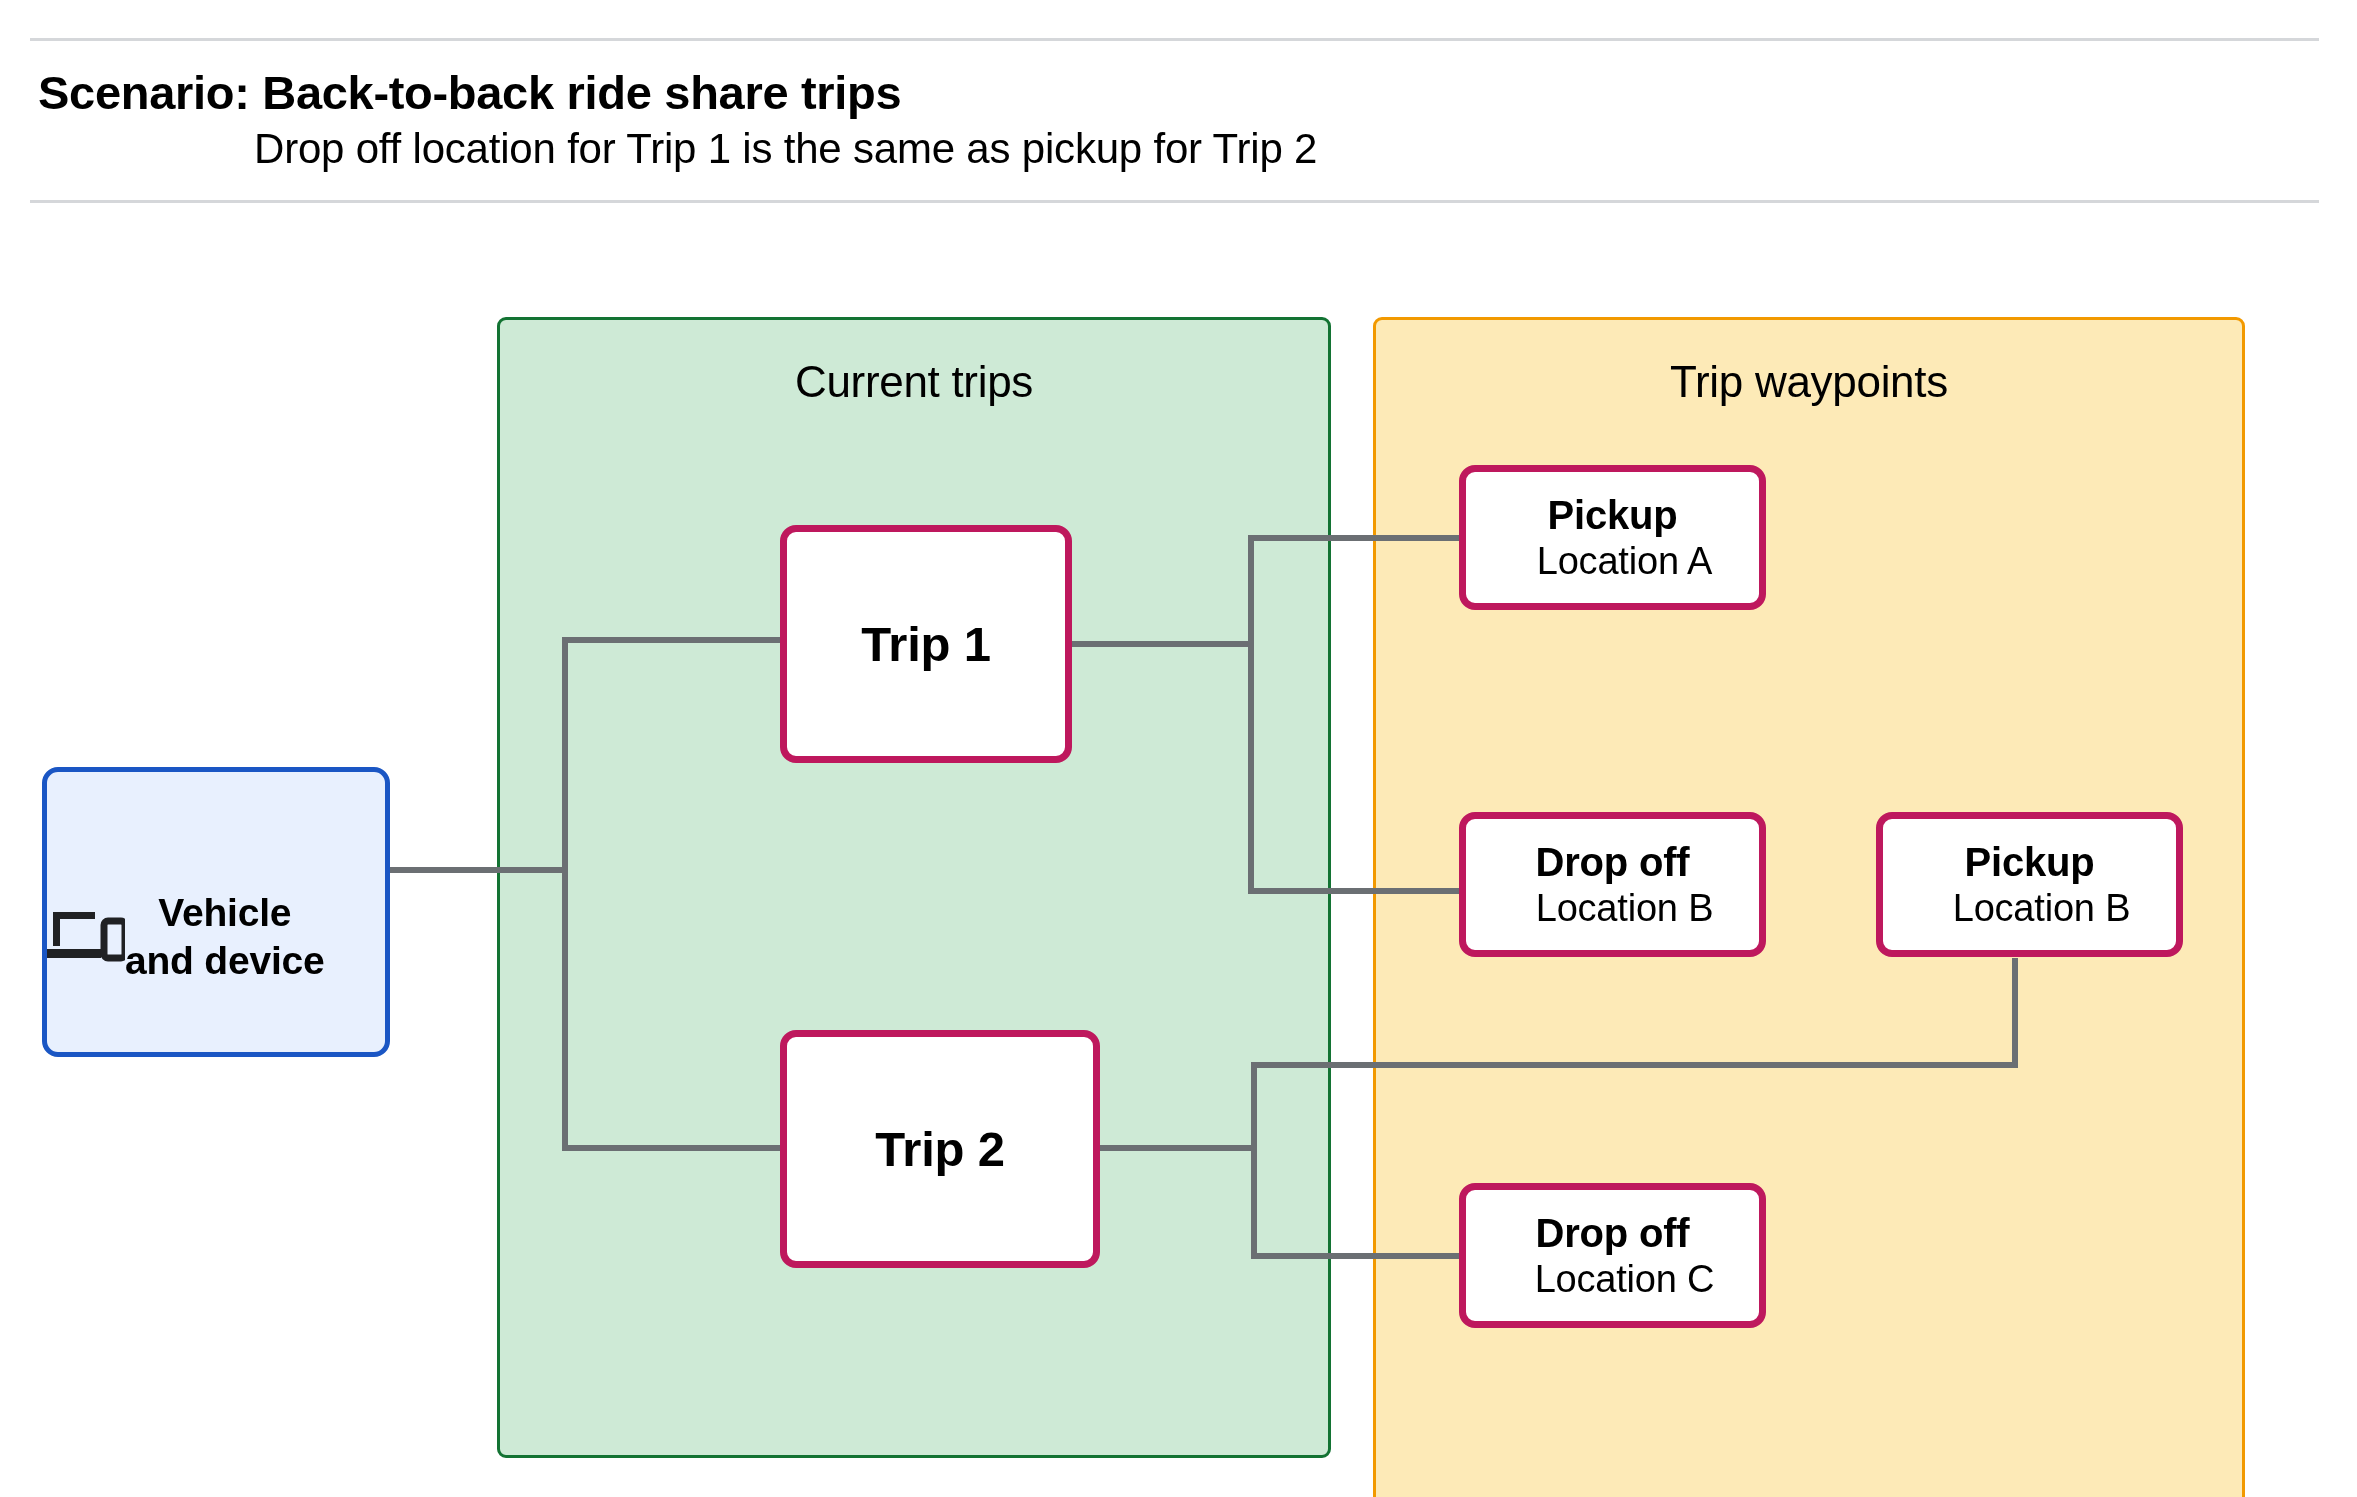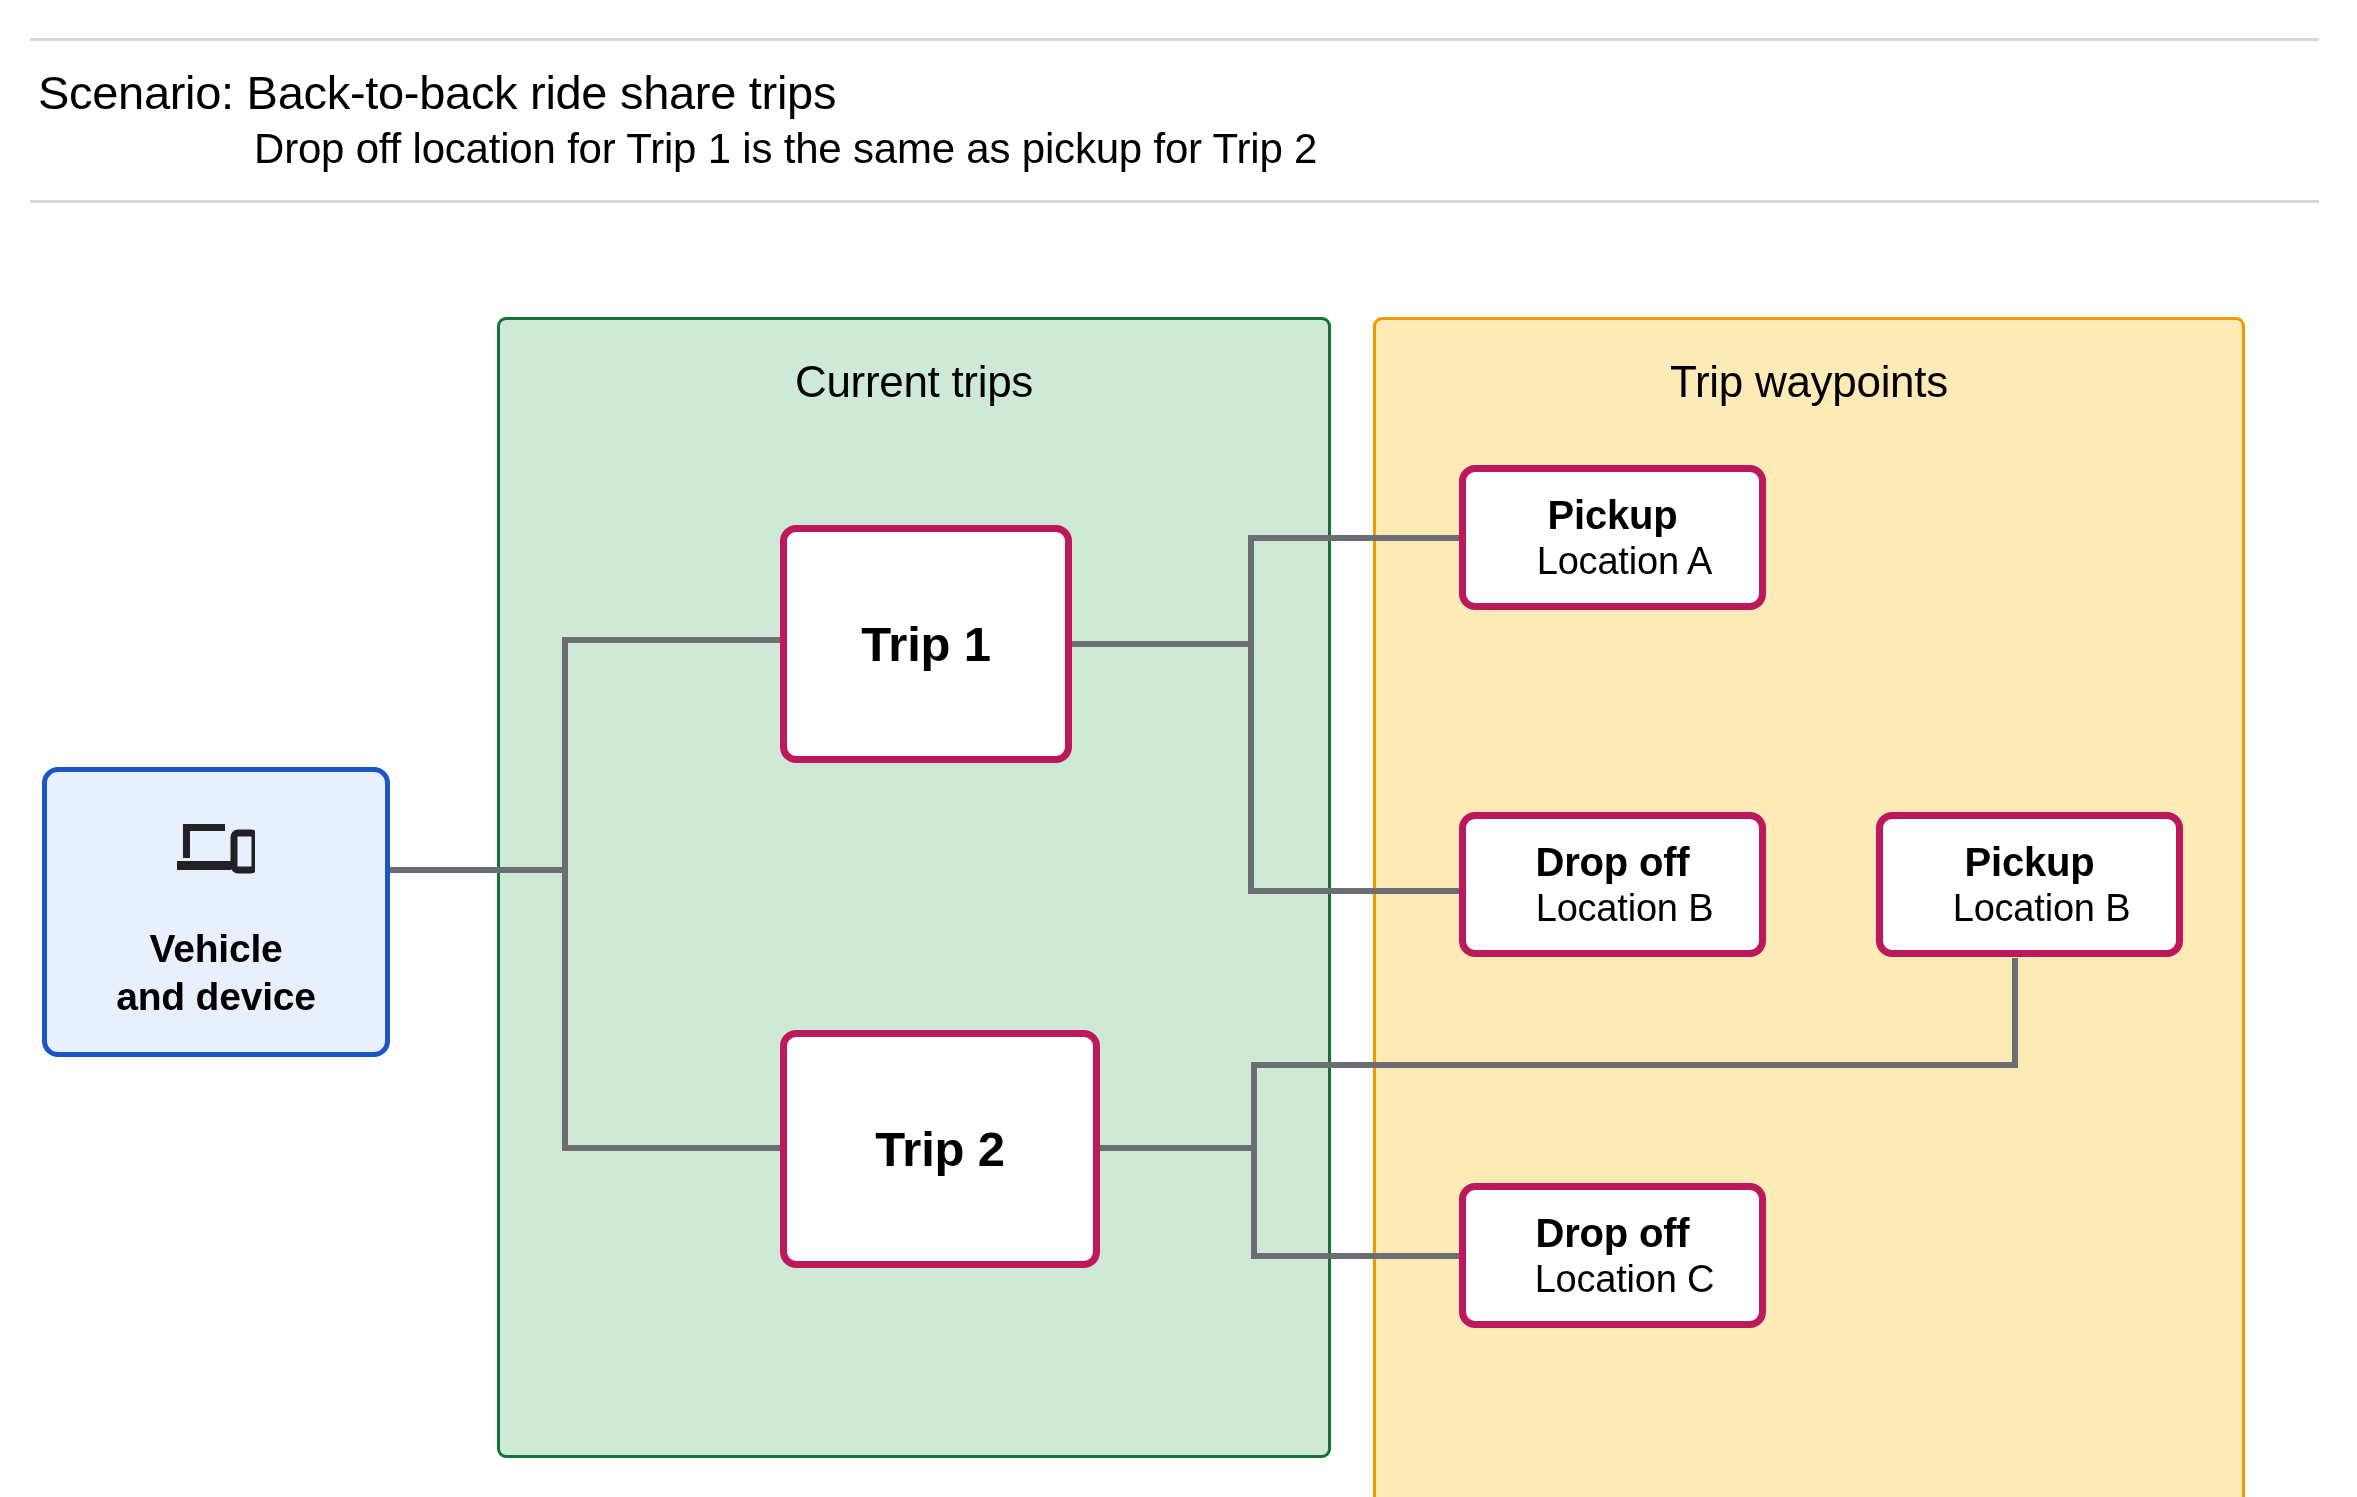--- a/index.html
+++ b/index.html
@@ -29,21 +29,21 @@
     background: #d5d7da;
   }
   #rule-top { top: 38px; }
   #rule-bottom { top: 200px; }
 
   #page-title {
     position: absolute;
     left: 38px;
     top: 69px;
     font-size: 47px;
-    font-weight: normal;
+    font-weight: bold;
     letter-spacing: -0.3px;
     white-space: nowrap;
     line-height: 1;
     text-align: right;
   }
   #page-subtitle {
     position: absolute;
     left: 254px;
     top: 128px;
     font-size: 42px;
@@ -132,21 +132,21 @@
     position: absolute;
     left: 42px;
     top: 767px;
     width: 348px;
     height: 290px;
     box-sizing: border-box;
     background: #e8f0fe;
     border: 5px solid #1a56c4;
     border-radius: 16px;
     display: flex;
-    flex-direction: column;
+    flex-direction: row;
     align-items: center;
     z-index: 5;
   }
   #vehicle-icon {
     margin-top: 48px;
     width: 78px;
     height: 56px;
   }
   #vehicle-label {
     margin-top: 49px;

